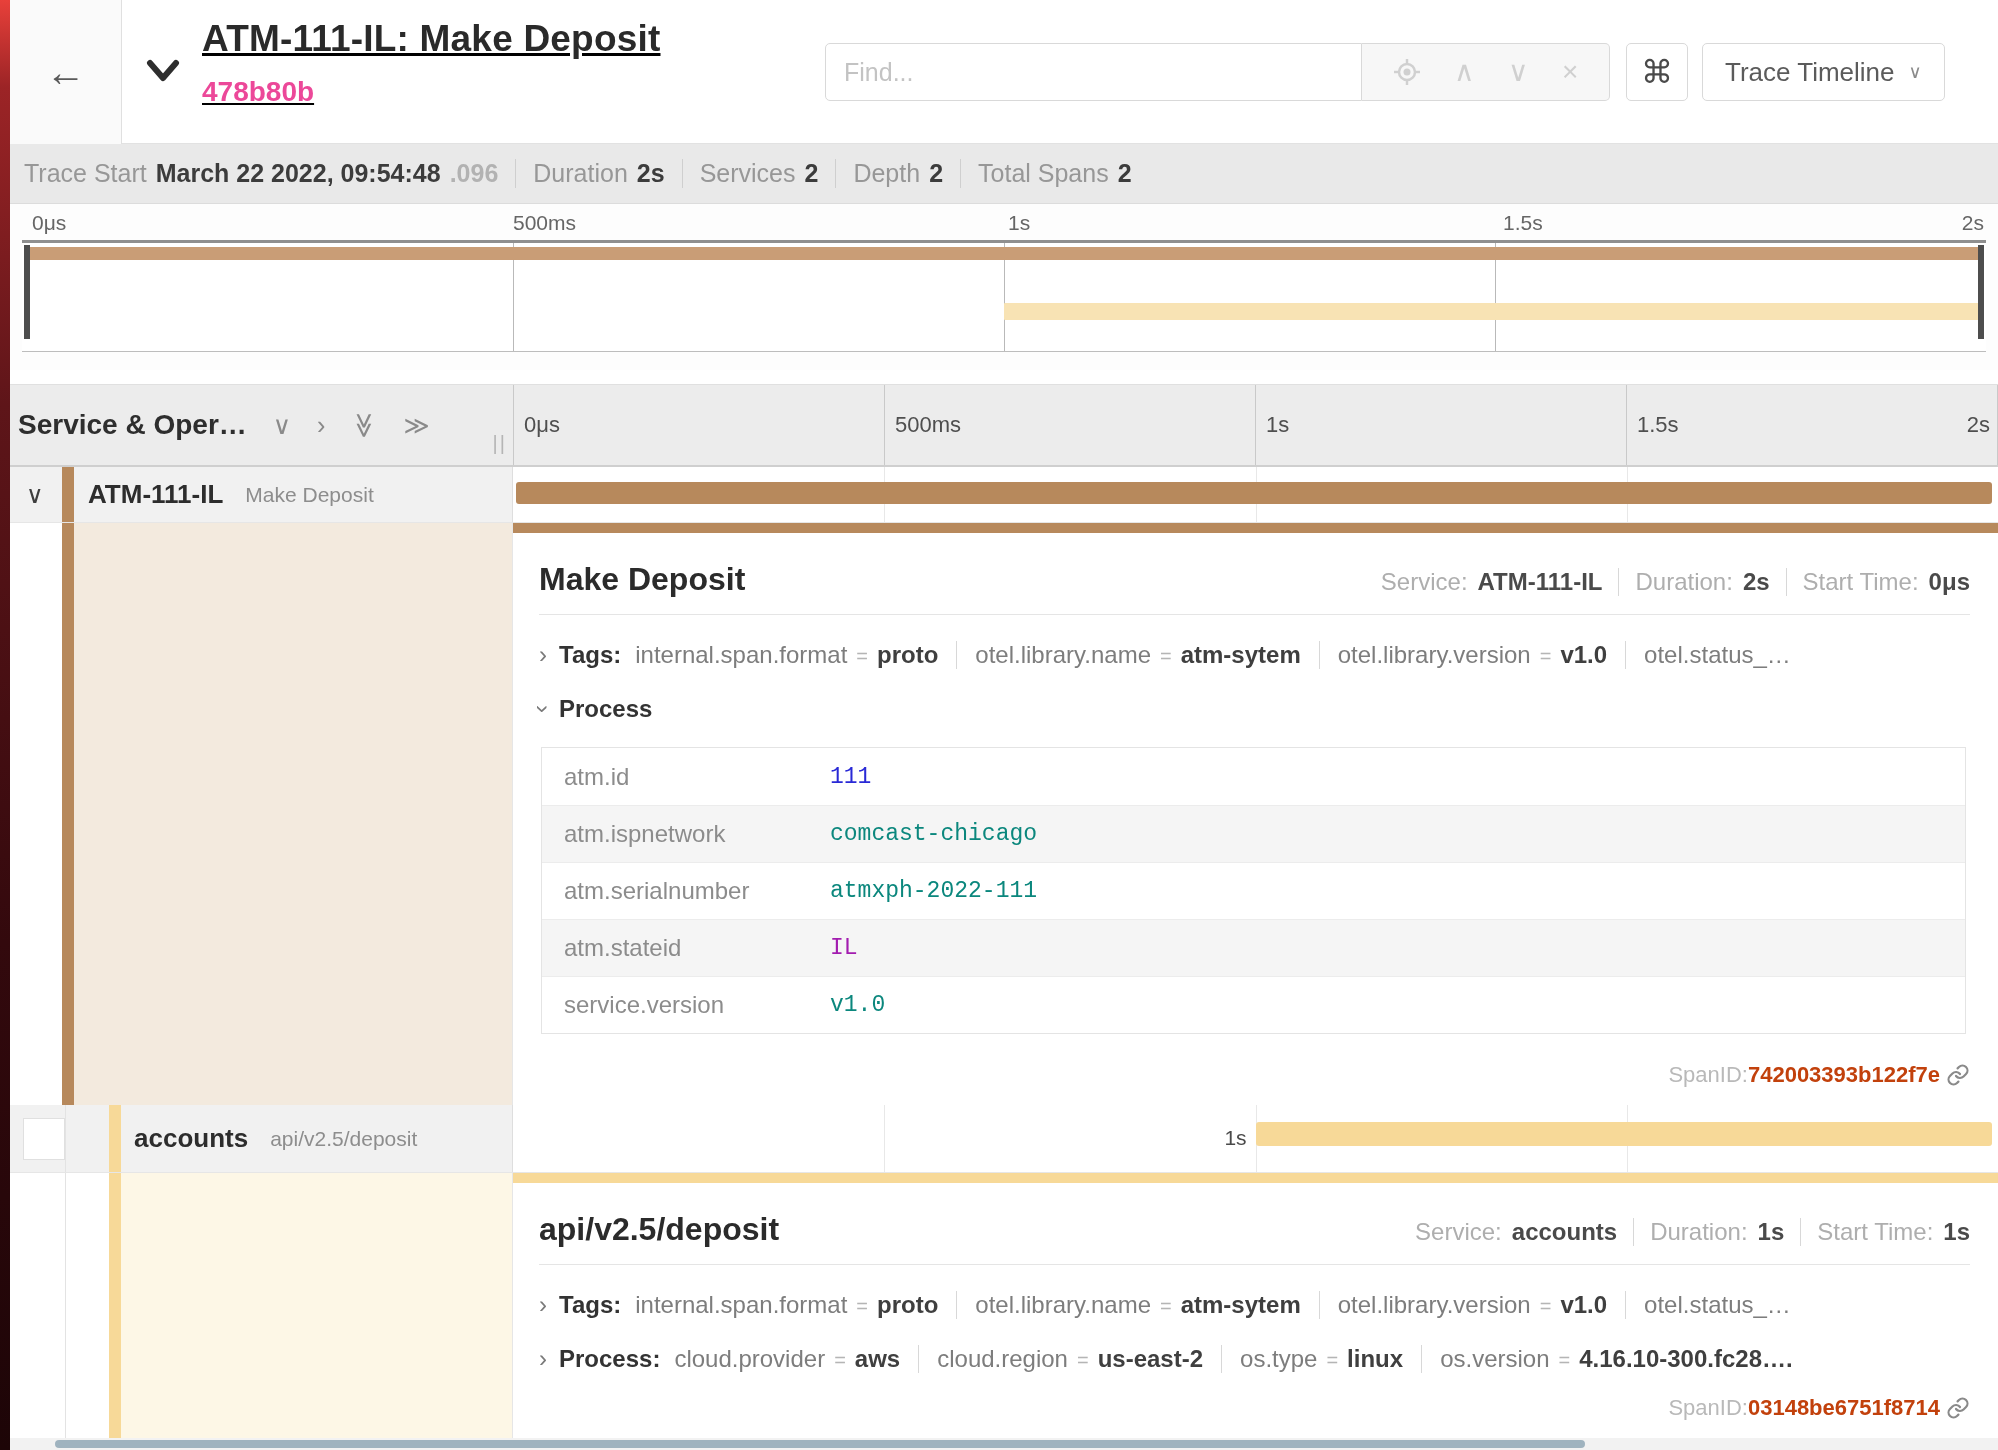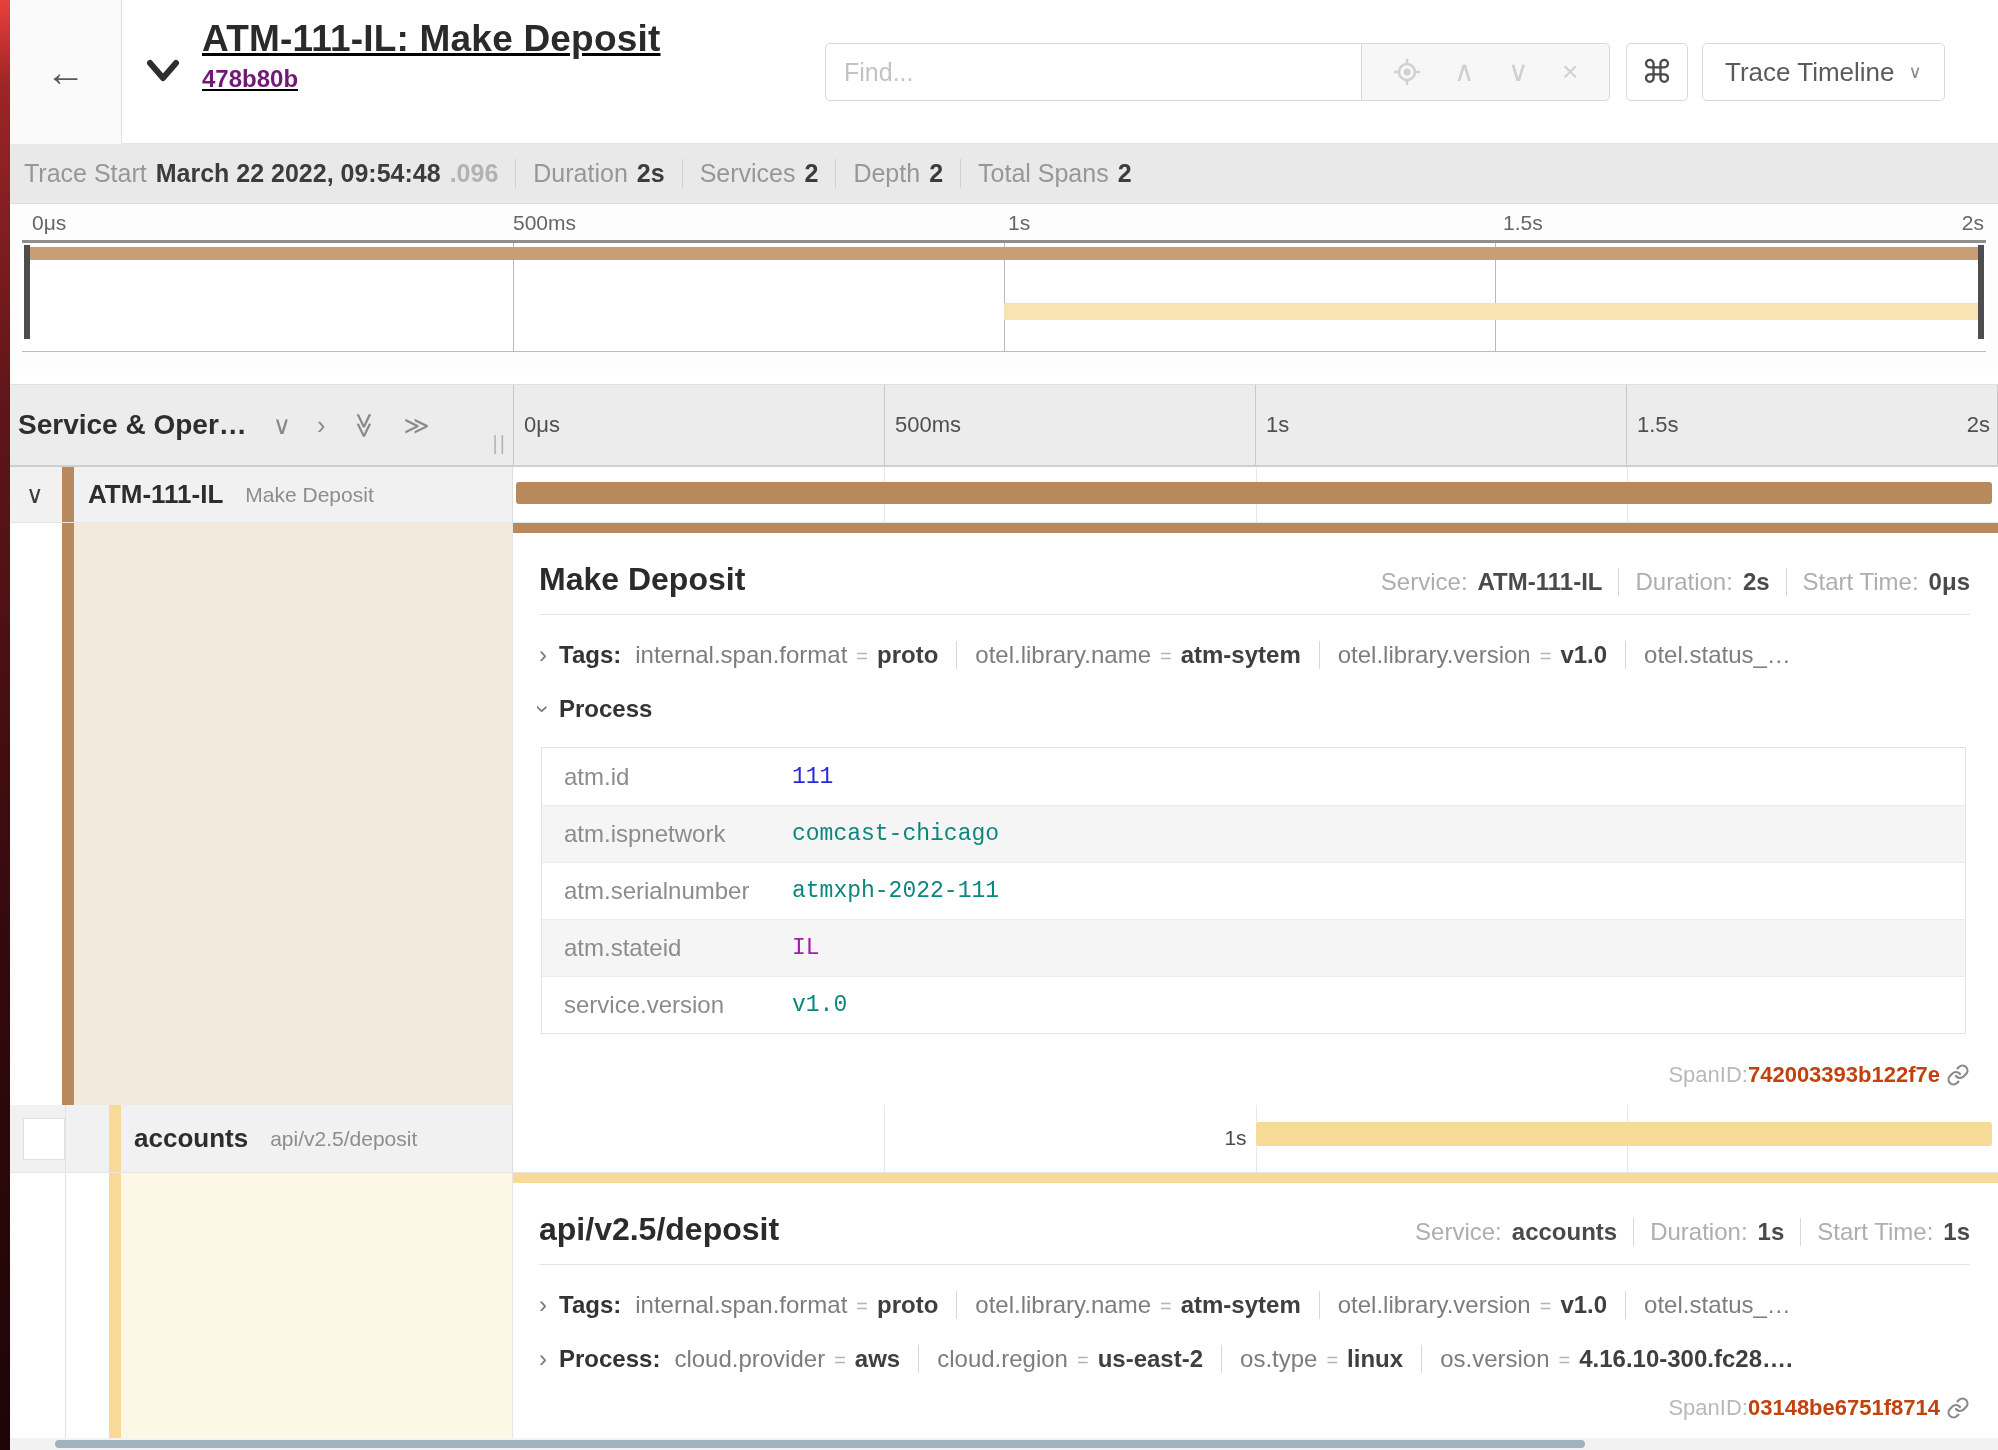--- a/index.html
+++ b/index.html
@@ -10,21 +10,21 @@
   .content { position: absolute; left: 10px; top: 0; width: 1988px; height: 1450px; background: #fff; }
 
   
   .topbar { position: relative; height: 144px; background: #fff; border-bottom: 1px solid #e2e2e2; }
   .back-btn { position: absolute; left: 0; top: 0; width: 112px; height: 144px; background: #fafafa;
     border-right: 1px solid #e0e0e0; display: flex; align-items: center; justify-content: center;
     font-size: 40px; color: #5a5a5a; cursor: pointer; }
   .title-caret { position: absolute; left: 134px; top: 56px; color: #2e2e2e; }
   .title-block { position: absolute; left: 192px; top: 18px; text-decoration: underline; }
   .trace-title { font-size: 37px; font-weight: bold; color: #2a2a2a; letter-spacing: .2px; }
-  .trace-id { font-size: 24px; font-weight: bold; color: #701a75; margin-top: 5px; }
+  .trace-id { font-size: 28px; font-weight: bold; color: #ec4899; margin-top: 16px; }
   .find-wrap { position: absolute; left: 815px; top: 43px; height: 58px; display: flex; align-items: stretch; }
   .find-input { width: 537px; border: 1px solid #d9d9d9; border-radius: 5px 0 0 5px; padding: 0 18px;
     font-size: 25px; color: #555; outline: none; font-family: "Liberation Sans", sans-serif; }
   .find-input::placeholder { color: #c3c3c3; }
   .find-tools { width: 248px; background: #f7f7f7; border: 1px solid #d9d9d9; border-left: none;
     border-radius: 0 5px 5px 0; display: flex; align-items: center; justify-content: space-around; padding: 0 14px; }
   .find-tools .tool { color: #d0d0d0; font-size: 28px; line-height: 1; cursor: pointer; display: flex; align-items: center; }
   .cmd-btn { position: absolute; left: 1616px; top: 43px; width: 62px; height: 58px; border: 1px solid #d9d9d9;
     border-radius: 5px; display: flex; align-items: center; justify-content: center; font-size: 32px; color: #4a4a4a;
     background: #fff; cursor: pointer; }
@@ -111,21 +111,21 @@
   .kv-title { font-size: 24px; font-weight: bold; color: #333; margin-right: 14px; }
   .kv-pairs { display: flex; align-items: baseline; white-space: nowrap; overflow: hidden; }
   .pair { display: flex; gap: 9px; padding: 0 18px; align-items: baseline; font-size: 24px; }
   .pair:first-child { padding-left: 0; }
   .pair + .pair { border-left: 1px solid #d8d8d8; }
   .pair .k { color: #7d7d7d; }
   .pair .eq { color: #b5b5b5; font-size: 20px; }
   .pair .v { color: #3f3f3f; font-weight: bold; }
 
   .proc-table { margin: 24px 4px 0 2px; border: 1px solid #e4e4e4; background: #fff; }
-  .proc-row { display: flex; height: 57px; align-items: center; }
+  .proc-row { display: flex; height: 57px; align-items: center; gap: 38px; }
   .proc-row:nth-child(even) { background: #f5f5f5; }
   .proc-row + .proc-row { border-top: 1px solid #ececec; }
   .proc-key { width: 250px; padding-left: 22px; font-size: 24px; color: #8c8c8c; }
   .proc-val { font-family: "Liberation Mono", "DejaVu Sans Mono", monospace; font-size: 23px; }
 
   .spanid-line { display: flex; justify-content: flex-end; align-items: center; margin-top: 28px; padding-bottom: 22px; }
   .spanid-label { font-size: 22px; color: #b9b9b9; }
   .spanid-value { font-size: 22px; color: #c2410c; font-weight: 600; }
   .link-icon { margin-left: 6px; cursor: pointer; display: flex; }
 

